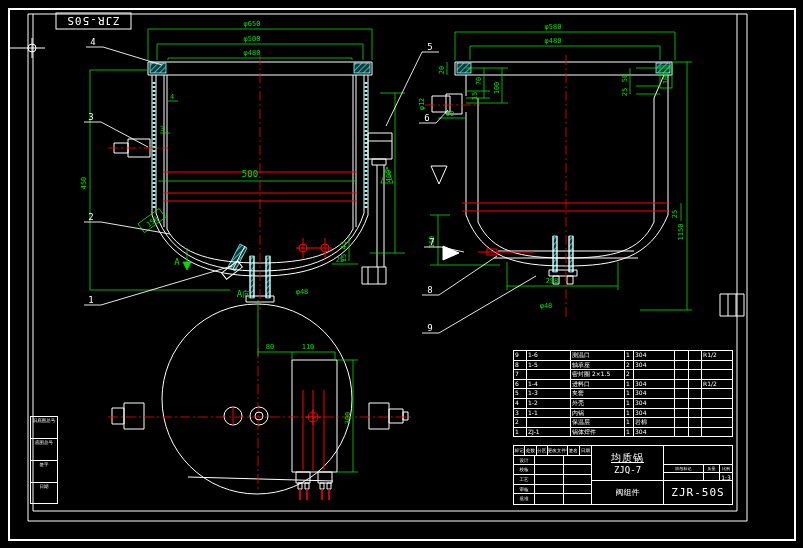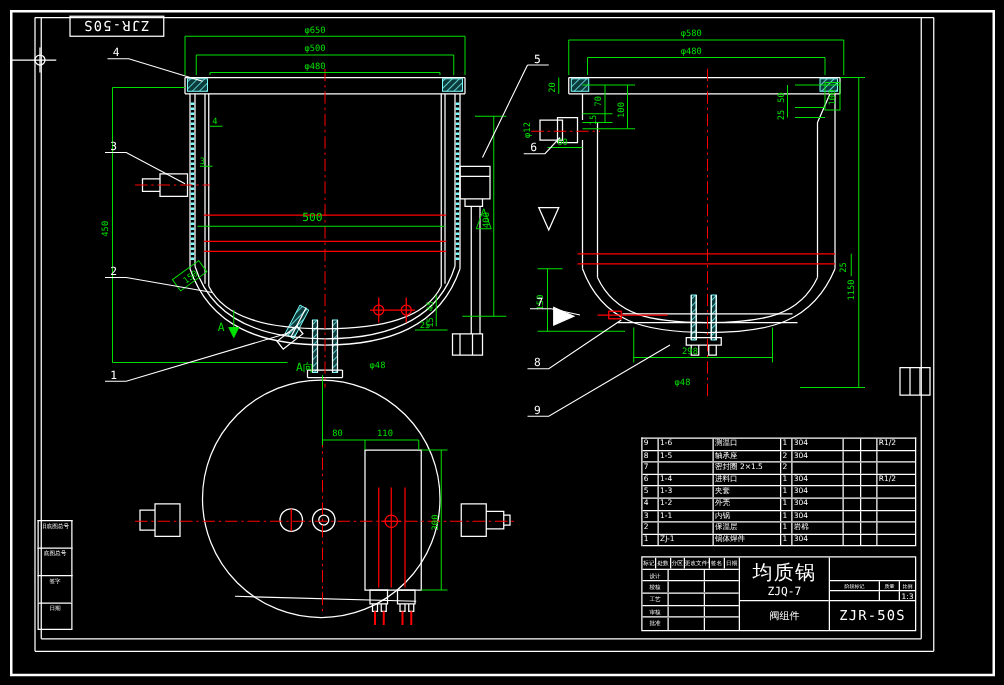--- a/index.html
+++ b/index.html
@@ -26,21 +26,21 @@
   .wt-top div:last-child{border-right:none;}
   .wt-bot{flex:1;font-size:5.5px;text-align:center;overflow:hidden;}
   #tblock{left:513px;top:445px;width:220px;height:60px;border:1px solid #fff;display:flex;}
   #tb-left{width:77px;border-right:1px solid #fff;display:flex;flex-direction:column;}
   .tlrow{display:flex;height:10px;border-bottom:1px solid #fff;box-sizing:border-box;overflow:hidden;}
   .tlrow:last-child{border-bottom:none;}
   .tlc{border-right:1px solid #fff;font-size:4.5px;overflow:hidden;white-space:nowrap;padding-top:2px;text-align:center;}
   .tlc:last-child{border-right:none;}
   #tb-center{width:71px;border-right:1px solid #fff;display:flex;flex-direction:column;}
   #tb-prod{height:34px;border-bottom:1px solid #fff;display:flex;flex-direction:column;align-items:center;justify-content:center;}
-  #tb-prod .p1{font-size:16px;letter-spacing:1px;}
+  #tb-prod .p1{font-size:10px;letter-spacing:1px;text-decoration:underline;}
   #tb-prod .p2{font-size:9px;font-family:"DejaVu Sans Mono",monospace;}
   #tb-part{flex:1;display:flex;align-items:center;justify-content:center;font-size:8px;}
   #tb-right{flex:1;display:flex;flex-direction:column;}
   #tb-r-top{height:18px;border-bottom:1px solid #fff;}
   .tbr-row{display:flex;height:8px;border-bottom:1px solid #fff;box-sizing:border-box;}
   .tbr-c{border-right:1px solid #fff;font-size:4px;overflow:hidden;text-align:center;padding-top:1px;}
   .tbr-c:last-child{border-right:none;}
   #tb-dno{flex:1;display:flex;align-items:center;justify-content:center;
           font-size:11px;font-family:"DejaVu Sans Mono",monospace;letter-spacing:1px;}
   #mboxes{left:30px;top:416px;width:28px;}

